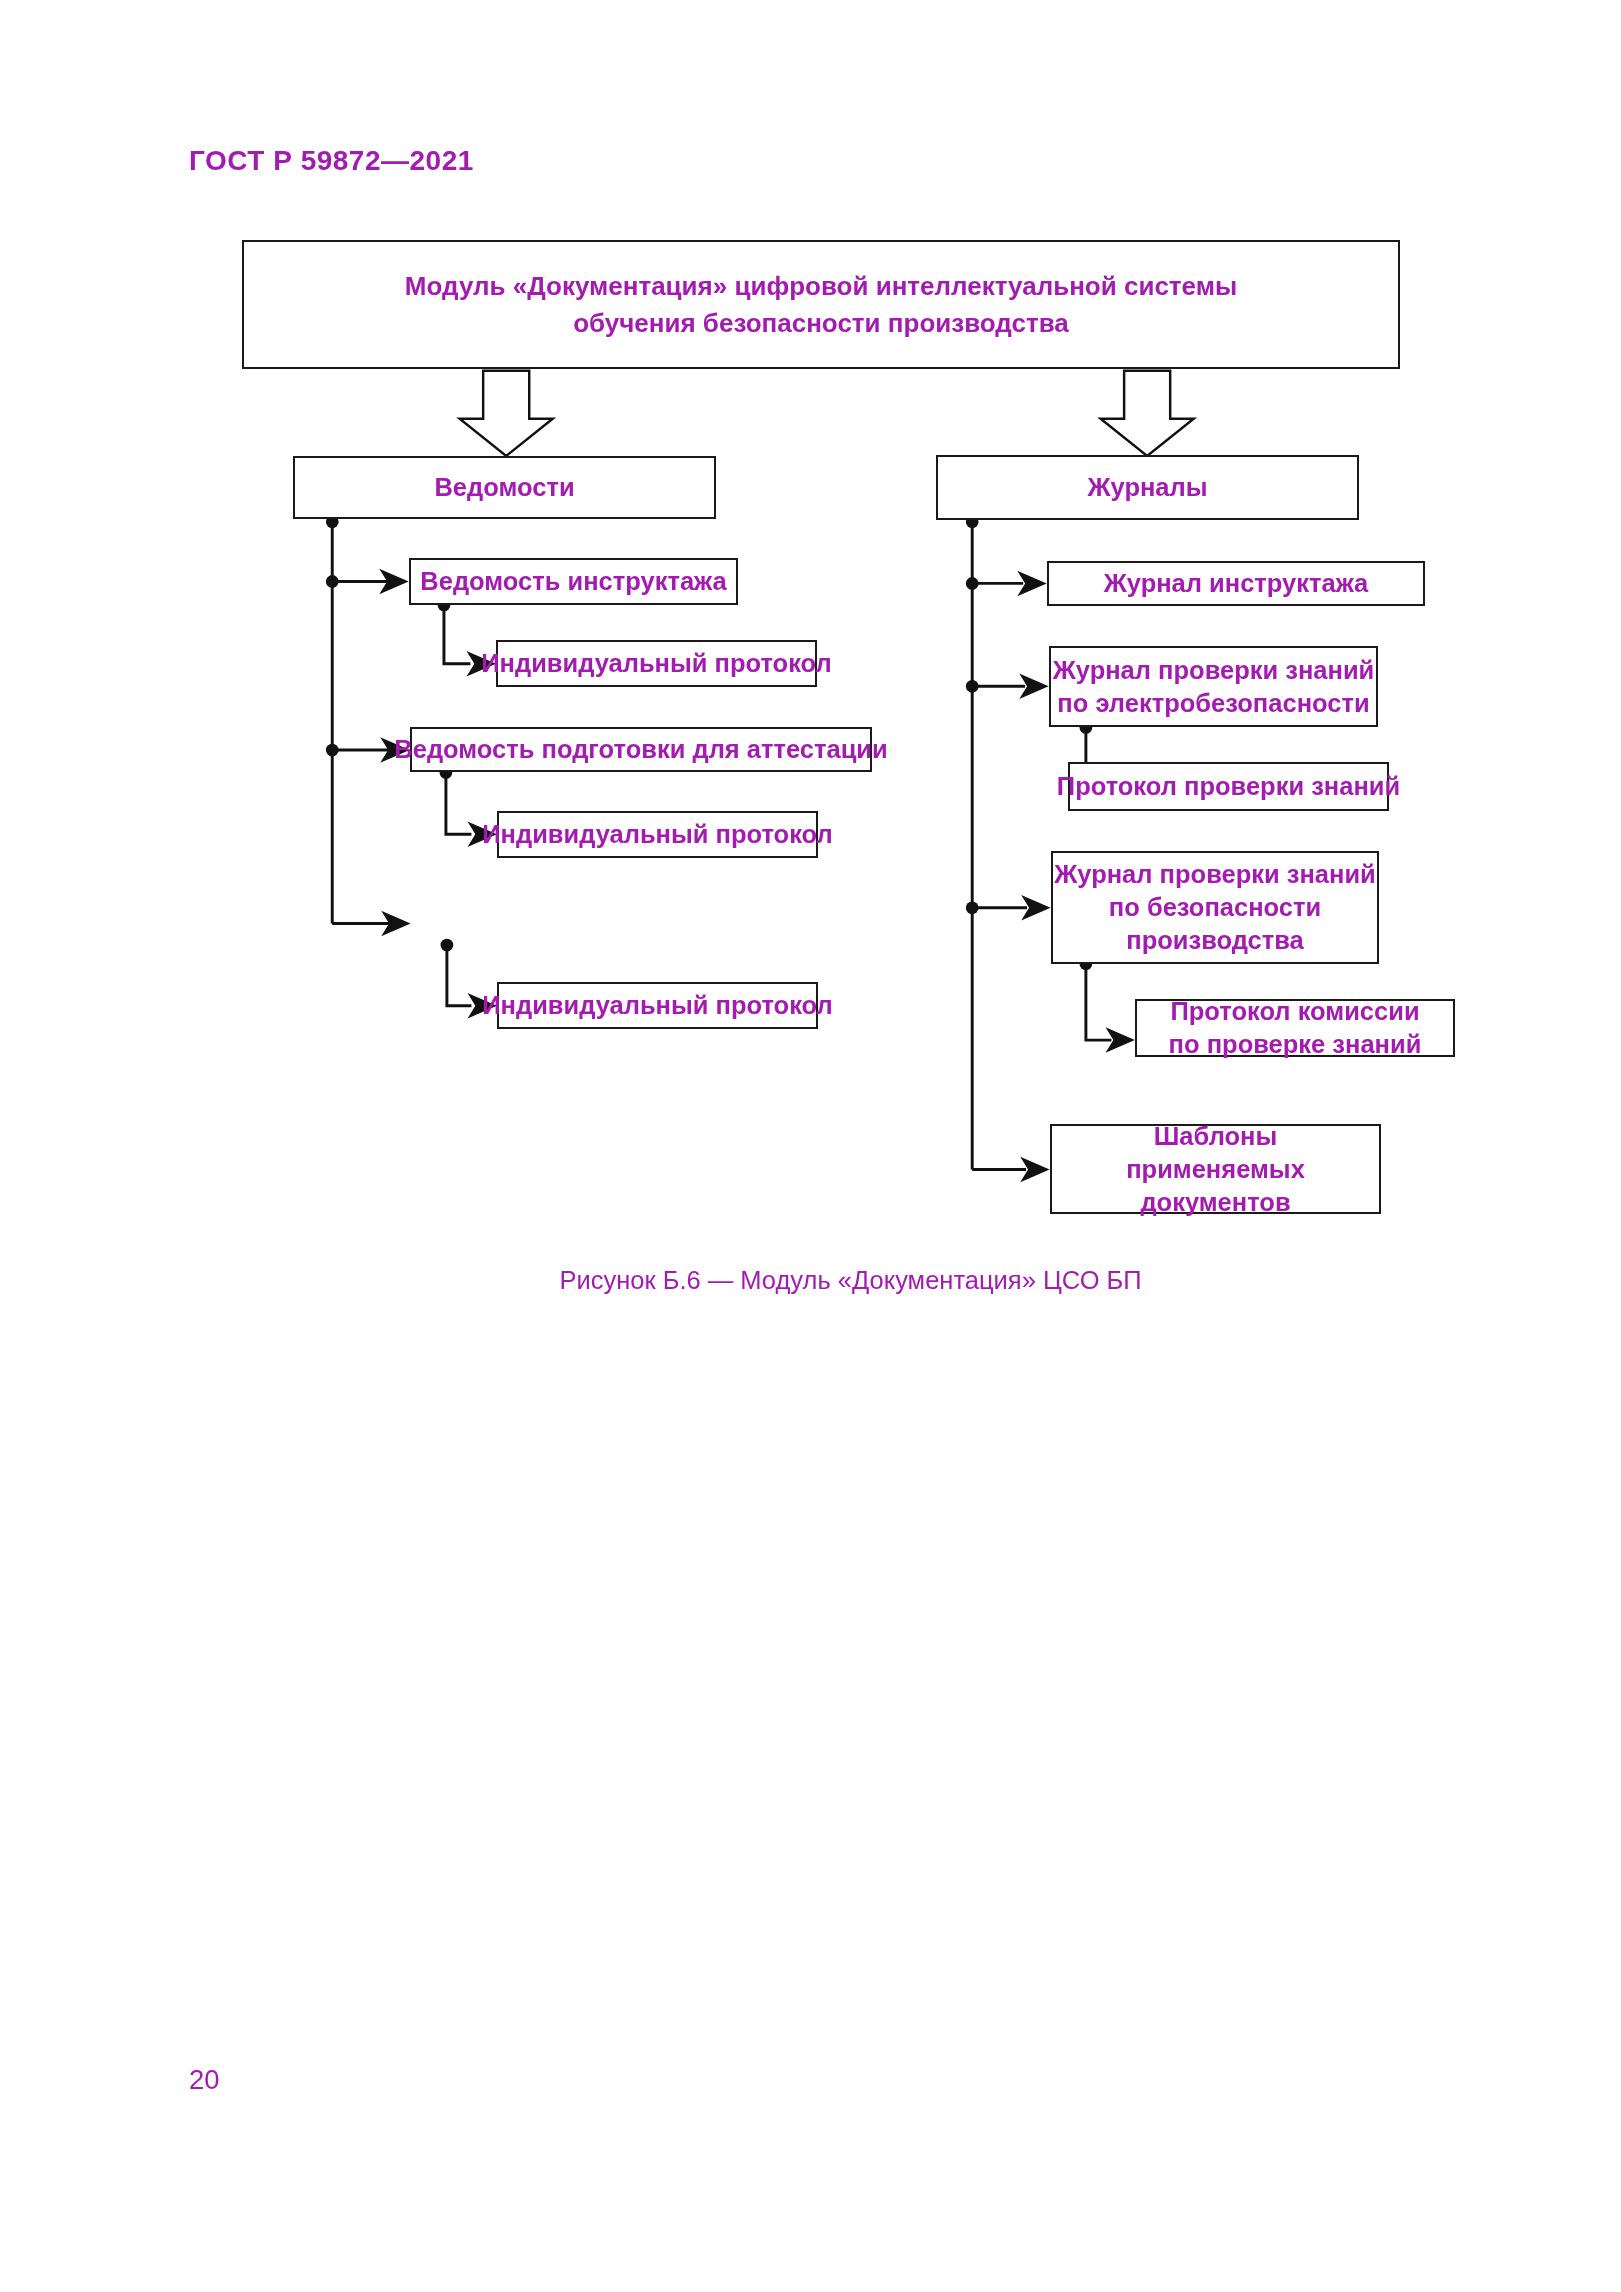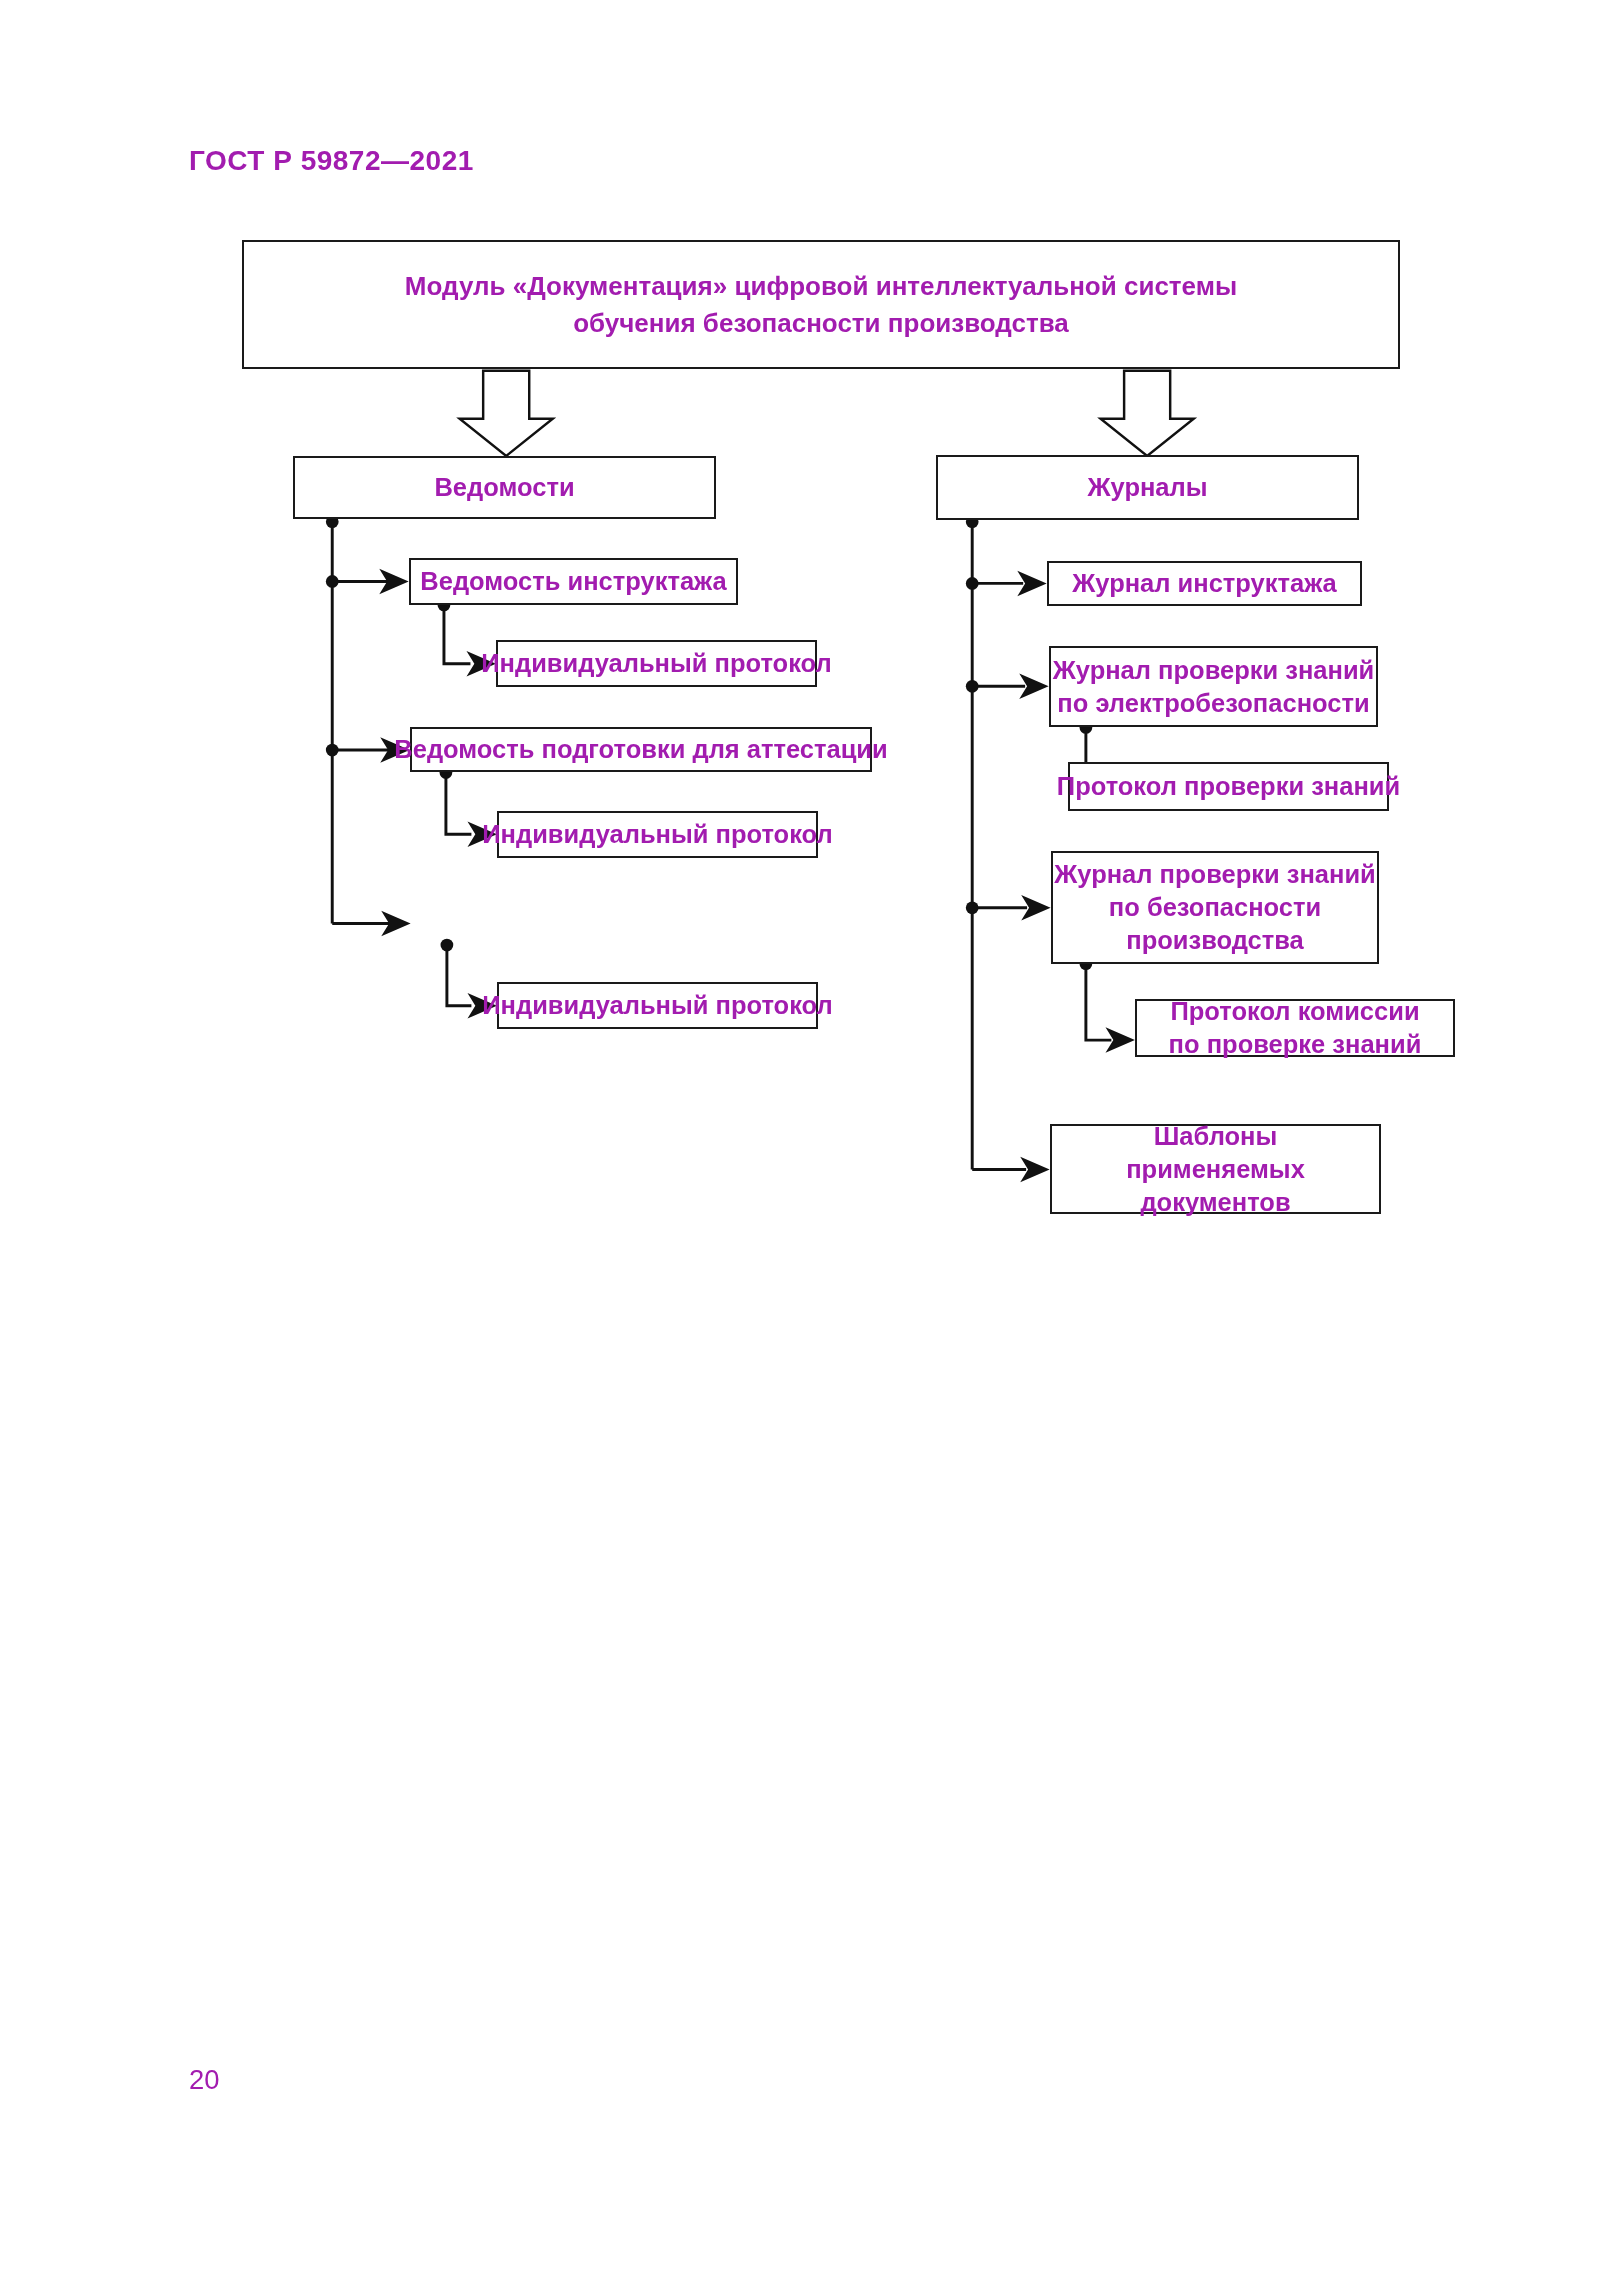--- a/index.html
+++ b/index.html
@@ -108,32 +108,33 @@
   <div class="node" style="left:936px;top:455px;width:423px;height:65px;text-align:right;">Журналы</div>
 
   <div class="node nowrap" style="left:409px;top:558px;width:329px;height:47px;">Ведомость инструктажа</div>
   <div class="node nowrap" style="left:496px;top:640px;width:321px;height:47px;">Индивидуальный протокол</div>
 
   <div class="node nowrap" style="left:410px;top:727px;width:462px;height:45px;">Ведомость подготовки для аттестации</div>
   <div class="node nowrap" style="left:497px;top:811px;width:321px;height:47px;">Индивидуальный протокол</div>
 
   <div class="node nowrap" style="left:497px;top:982px;width:321px;height:47px;">Индивидуальный протокол</div>
 
-  <div class="node nowrap" style="left:1047px;top:561px;width:315px;height:45px;">Журнал инструктажа</div>
+  <div class="node nowrap" style="left:1047px;top:561px;width:378px;height:45px;">Журнал инструктажа</div>
 
   <div class="node" style="left:1049px;top:646px;width:329px;height:81px;">Журнал проверки знаний
 по электробезопасности</div>
   <div class="node nowrap" style="left:1068px;top:762px;width:321px;height:49px;">Протокол проверки знаний</div>
 
   <div class="node" style="left:1051px;top:851px;width:328px;height:113px;">Журнал проверки знаний
 по безопасности
 производства</div>
   <div class="node" style="left:1135px;top:999px;width:320px;height:58px;">Протокол комиссии
 по проверке знаний</div>
 
   <div class="node" style="left:1050px;top:1124px;width:331px;height:90px;">Шаблоны
 применяемых документов</div>
 
+  <div class="caption">Рисунок Б.6 — Модуль «Документация» ЦСО БП</div>
 
   <div class="pagenum">20</div>
 
 </div>
 
 
 </body></html>

